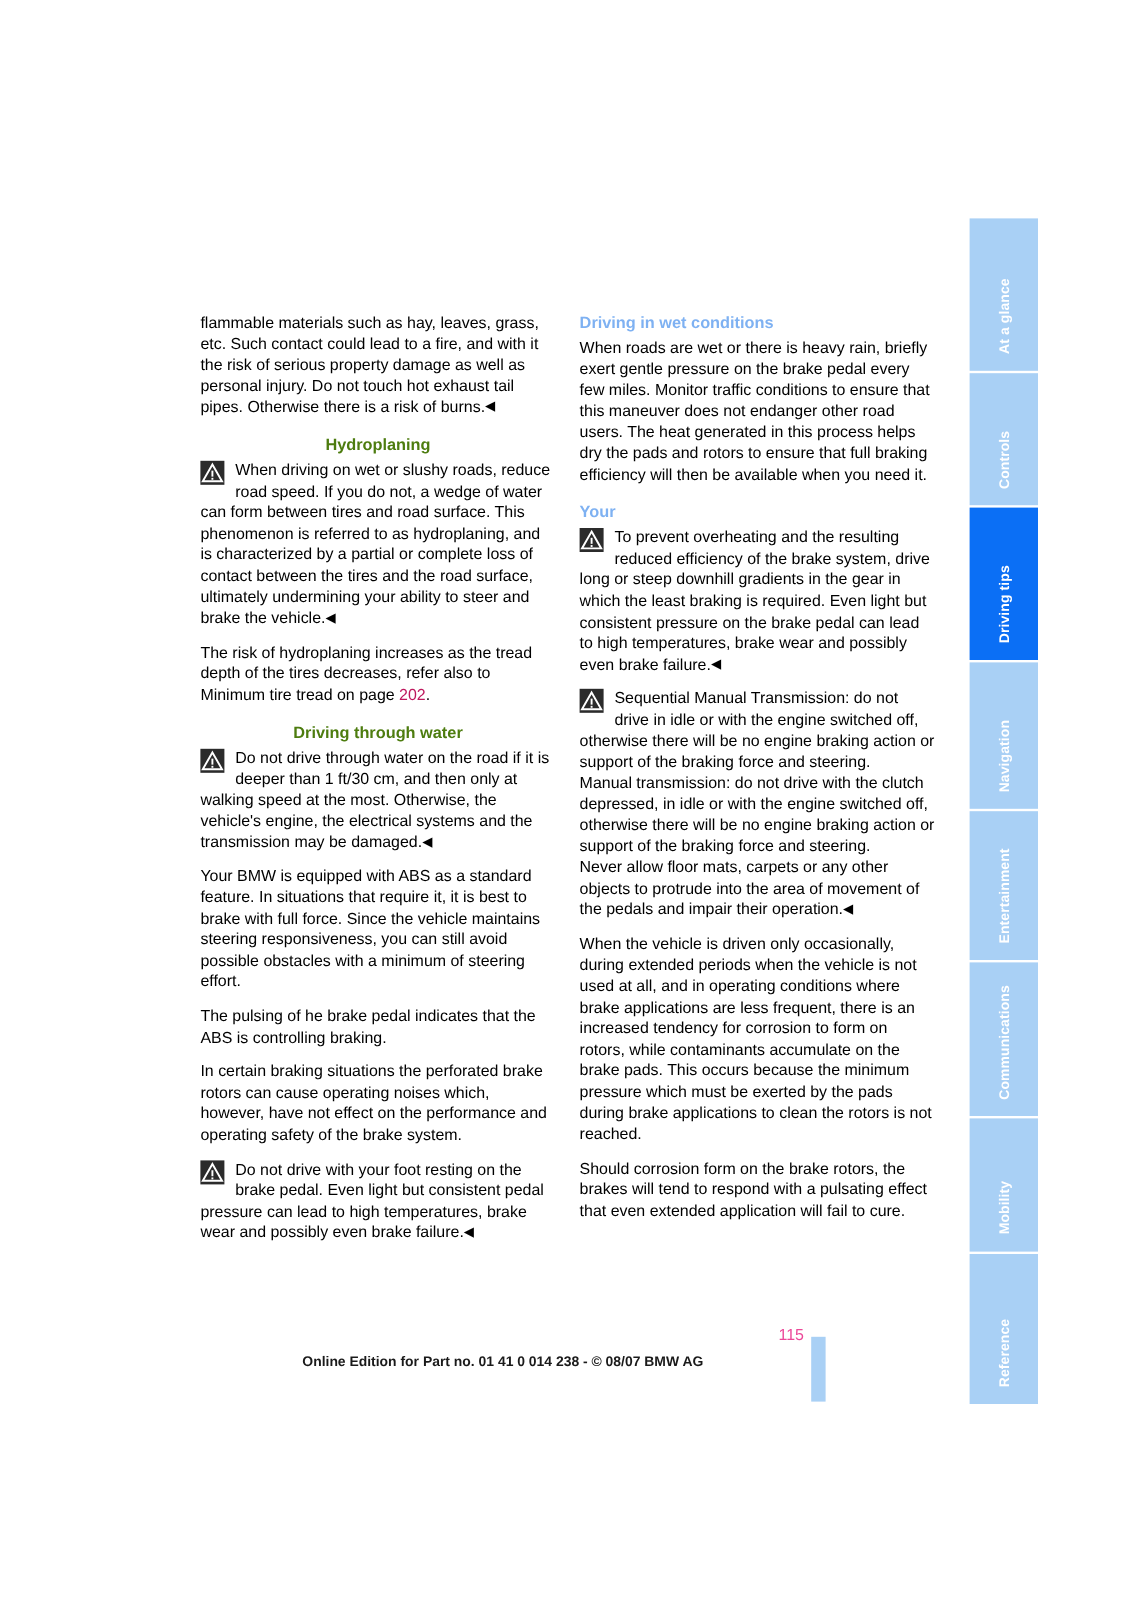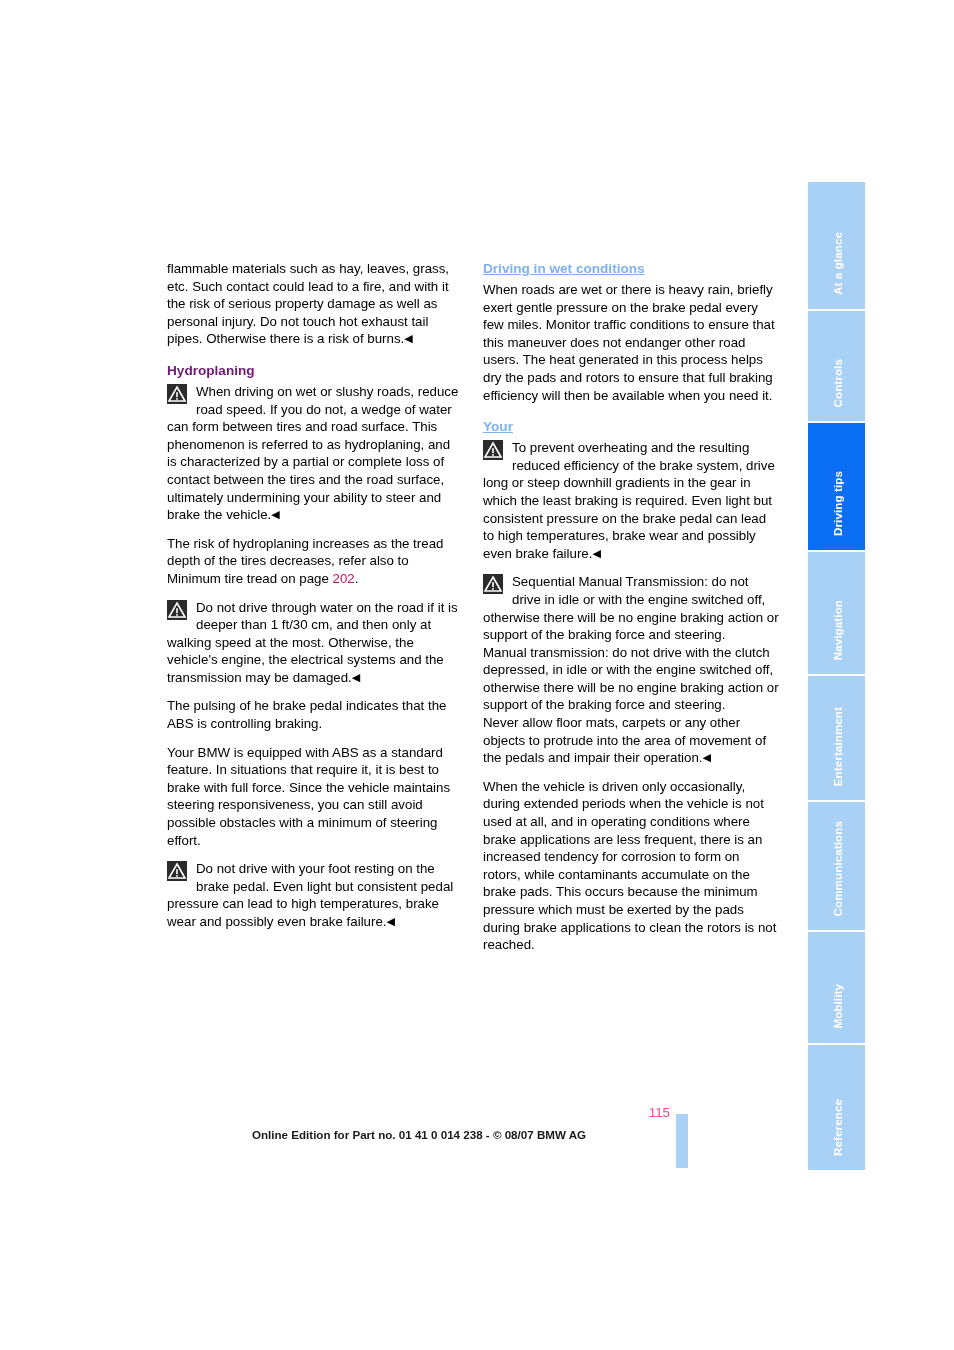--- a/index.html
+++ b/index.html
@@ -43,22 +43,22 @@
   }
 
   h2.heading {
     margin: 14px 0 3px 0;
     padding: 0;
     font-size: 13.6px;
     line-height: 18px;
     font-weight: bold;
   }
   h2.heading.first { margin-top: 0; }
-  h2.blue-strong { color: #701a75; }
-  h2.blue-light  { color: #7eb1f2; text-decoration: underline; }
+  h2.blue-strong { color: #4d7c0f; text-align: center; }
+  h2.blue-light  { color: #7eb1f2; }
 
   
   .warn {
     position: relative;
     margin: 0 0 11px 0;
   }
   .warn .wicon {
     float: left;
     width: 20px;
     height: 20px;
@@ -160,35 +160,37 @@
           <polygon points="10,3 18,17 2,17" fill="none" stroke="#ffffff" stroke-width="1.6"></polygon>
           <rect x="9.2" y="8.2" width="1.6" height="5" fill="#ffffff"></rect>
           <rect x="9.2" y="14.2" width="1.6" height="1.6" fill="#ffffff"></rect>
         </svg>
       </span>
       <span class="wtext"><span>When driving on wet or slushy roads, reduce road speed. If you do not, a wedge of water can form between tires and road surface. This phenomenon is referred to as hydroplaning, and is characterized by a partial or complete loss of contact between the tires and the road surface, ultimately undermining your ability to steer and brake the vehicle.</span><span class="endmark">◀</span></span>
     </div>
 
     <p><span>The risk of hydroplaning increases as the tread depth of the tires decreases, refer also to Minimum tire tread on page </span><a class="pagelink" href="#">202</a><span>.</span></p>
 
+    <h2 class="heading blue-strong">Driving through water</h2>
 
     <div class="warn">
       <span class="wicon">
         <svg width="20" height="20" viewBox="0 0 20 20" aria-hidden="true">
           <polygon points="10,3 18,17 2,17" fill="none" stroke="#ffffff" stroke-width="1.6"></polygon>
           <rect x="9.2" y="8.2" width="1.6" height="5" fill="#ffffff"></rect>
           <rect x="9.2" y="14.2" width="1.6" height="1.6" fill="#ffffff"></rect>
         </svg>
       </span>
       <span class="wtext"><span>Do not drive through water on the road if it is deeper than 1 ft/30 cm, and then only at walking speed at the most. Otherwise, the vehicle's engine, the electrical systems and the transmission may be damaged.</span><span class="endmark">◀</span></span>
     </div>
 
 
+    <p>Your BMW is equipped with ABS as a standard feature. In situations that require it, it is best to brake with full force. Since the vehicle maintains steering responsiveness, you can still avoid possible obstacles with a minimum of steering effort.</p>
     <p>The pulsing of he brake pedal indicates that the ABS is controlling braking.</p>
-    <p>Your BMW is equipped with ABS as a standard feature. In situations that require it, it is best to brake with full force. Since the vehicle maintains steering responsiveness, you can still avoid possible obstacles with a minimum of steering effort.</p>
+    <p>In certain braking situations the perforated brake rotors can cause operating noises which, however, have not effect on the performance and operating safety of the brake system.</p>
 
     <div class="warn">
       <span class="wicon">
         <svg width="20" height="20" viewBox="0 0 20 20" aria-hidden="true">
           <polygon points="10,3 18,17 2,17" fill="none" stroke="#ffffff" stroke-width="1.6"></polygon>
           <rect x="9.2" y="8.2" width="1.6" height="5" fill="#ffffff"></rect>
           <rect x="9.2" y="14.2" width="1.6" height="1.6" fill="#ffffff"></rect>
         </svg>
       </span>
       <span class="wtext"><span>Do not drive with your foot resting on the brake pedal. Even light but consistent pedal pressure can lead to high temperatures, brake wear and possibly even brake failure.</span><span class="endmark">◀</span></span>
@@ -219,20 +221,21 @@
         <svg width="20" height="20" viewBox="0 0 20 20" aria-hidden="true">
           <polygon points="10,3 18,17 2,17" fill="none" stroke="#ffffff" stroke-width="1.6"></polygon>
           <rect x="9.2" y="8.2" width="1.6" height="5" fill="#ffffff"></rect>
           <rect x="9.2" y="14.2" width="1.6" height="1.6" fill="#ffffff"></rect>
         </svg>
       </span>
       <span class="wtext"><span>Sequential Manual Transmission: do not drive in idle or with the engine switched off, otherwise there will be no engine braking action or support of the braking force and steering.</span><br><span>Manual transmission: do not drive with the clutch depressed, in idle or with the engine switched off, otherwise there will be no engine braking action or support of the braking force and steering.</span><br><span>Never allow floor mats, carpets or any other objects to protrude into the area of movement of the pedals and impair their operation.</span><span class="endmark">◀</span></span>
     </div>
 
     <p>When the vehicle is driven only occasionally, during extended periods when the vehicle is not used at all, and in operating conditions where brake applications are less frequent, there is an increased tendency for corrosion to form on rotors, while contaminants accumulate on the brake pads. This occurs because the minimum pressure which must be exerted by the pads during brake applications to clean the rotors is not reached.</p>
+    <p>Should corrosion form on the brake rotors, the brakes will tend to respond with a pulsating effect that even extended application will fail to cure.</p>
 
   </div>
 
   <div id="tabstrip">
     <div class="tab" style="top:0px;   height:127px;">
         <span class="tab-label">At a glance</span>
       </div>
     <div class="tab" style="top:129px; height:110px;">
         <span class="tab-label">Controls</span>
       </div>

